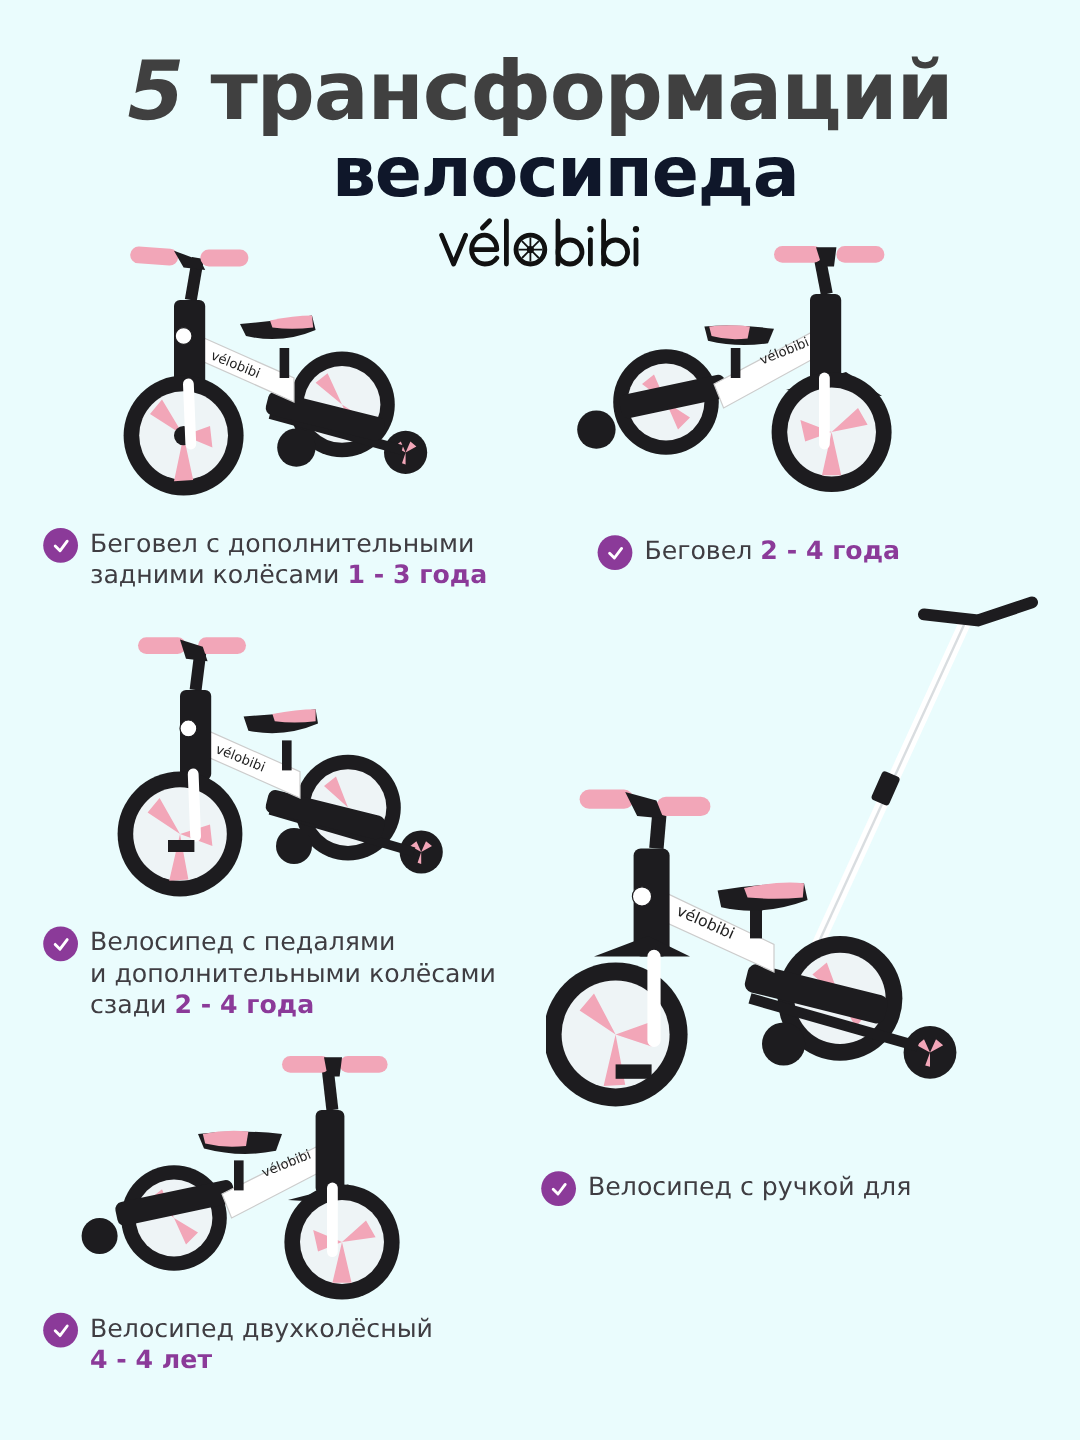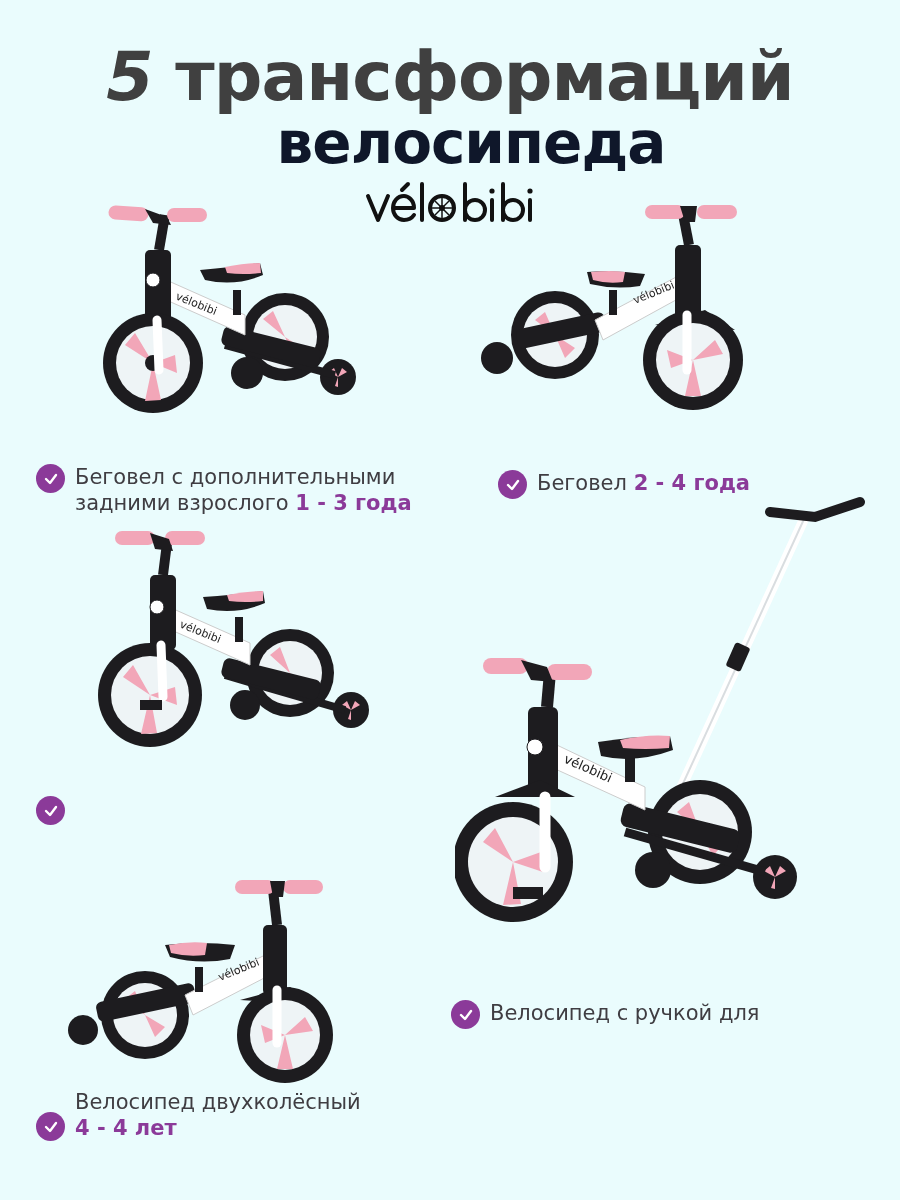--- a/index.html
+++ b/index.html
@@ -2,21 +2,21 @@
 <html><head>
 <meta charset="utf-8">
 <style>
   html,body{margin:0;padding:0;}
   body{width:900px;height:1200px;background:#eafcfd;position:relative;overflow:hidden;font-family:"DejaVu Sans","Liberation Sans",sans-serif;color:#3f3d42;}
   .title1{position:absolute;left:0;width:900px;top:42px;text-align:center;font-size:68px;font-weight:bold;color:#404040;letter-spacing:-1px;line-height:70px;}
   .title1 .num{font-style:italic;}
   .title2{position:absolute;left:0;width:900px;top:108px;text-align:center;font-size:58px;font-weight:bold;color:#0f172a;letter-spacing:-1px;line-height:70px;padding-left:21px;}
   .logo{position:absolute;left:362px;top:178px;width:186px;height:50px;}
   .bike{position:absolute;}
-  .feature{position:absolute;display:flex;align-items:flex-start;font-size:21px;line-height:26px;color:#3f3d42;margin-top:24px;}
+  .feature{position:absolute;display:flex;align-items:flex-start;font-size:21px;line-height:26px;color:#3f3d42;}
   .check{flex:0 0 29px;width:29px;height:29px;border-radius:50%;background:#8b3a99;margin-right:10px;margin-top:0px;display:flex;align-items:center;justify-content:center;}
   .feature .lines{display:flex;flex-direction:column;}
   .age{color:#8b3a99;font-weight:bold;}
 </style>
 </head>
 <body>
 
 <div class="title1">
   <span class="num">5</span>
   <span>трансформаций</span>
@@ -220,55 +220,60 @@
 </div>
 
 <div class="feature" style="left:36px;top:440px;">
   <span class="check">
     <svg width="14" height="12" viewBox="0 0 14 12">
         <path d="M2 6 L6 10 L12 2" stroke="#fff" stroke-width="2.4" fill="none" stroke-linecap="round" stroke-linejoin="round"></path>
       </svg>
   </span>
   <span class="lines">
     <span>Беговел с дополнительными</span>
-    <span><span>задними взрослого</span> <span class="age">1 - 3 года</span></span>
+    <span><span>задними колёсами</span> <span class="age">1 - 3 года</span></span>
   </span>
 </div>
 
 <div class="feature" style="left:498px;top:446px;">
   <span class="check">
     <svg width="14" height="12" viewBox="0 0 14 12">
         <path d="M2 6 L6 10 L12 2" stroke="#fff" stroke-width="2.4" fill="none" stroke-linecap="round" stroke-linejoin="round"></path>
       </svg>
   </span>
   <span class="lines">
     <span><span>Беговел</span> <span class="age">2 - 4 года</span></span>
   </span>
 </div>
 
 <div class="feature" style="left:36px;top:772px;">
   <span class="check">
     <svg width="14" height="12" viewBox="0 0 14 12">
         <path d="M2 6 L6 10 L12 2" stroke="#fff" stroke-width="2.4" fill="none" stroke-linecap="round" stroke-linejoin="round"></path>
       </svg>
   </span>
+  <span class="lines">
+    <span>Велосипед с педалями</span>
+    <span>и дополнительными колёсами</span>
+    <span><span>сзади</span> <span class="age">2 - 4 года</span></span>
+  </span>
 </div>
 
 <div class="feature" style="left:451px;top:976px;text-align:center;">
   <span class="check">
     <svg width="14" height="12" viewBox="0 0 14 12">
         <path d="M2 6 L6 10 L12 2" stroke="#fff" stroke-width="2.4" fill="none" stroke-linecap="round" stroke-linejoin="round"></path>
       </svg>
   </span>
   <span class="lines">
     <span>Велосипед с ручкой для</span>
   </span>
 </div>
 
-<div class="feature" style="left:36px;top:1065px;align-items:flex-end;">
+<div class="feature" style="left:36px;top:1094px;">
   <span class="check">
     <svg width="14" height="12" viewBox="0 0 14 12">
         <path d="M2 6 L6 10 L12 2" stroke="#fff" stroke-width="2.4" fill="none" stroke-linecap="round" stroke-linejoin="round"></path>
       </svg>
   </span>
   <span class="lines">
     <span>Велосипед двухколёсный</span>
     <span class="age">4 - 4 лет</span>
   </span>
 </div>

